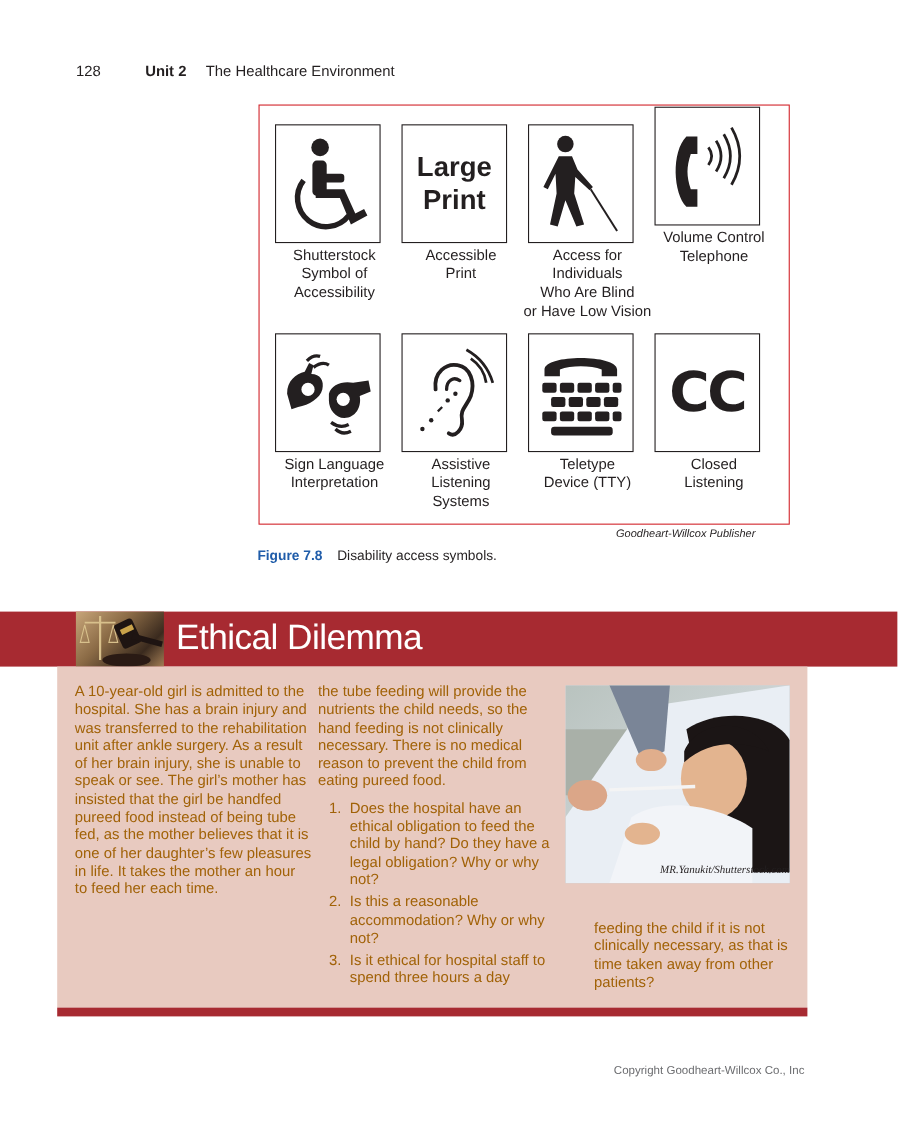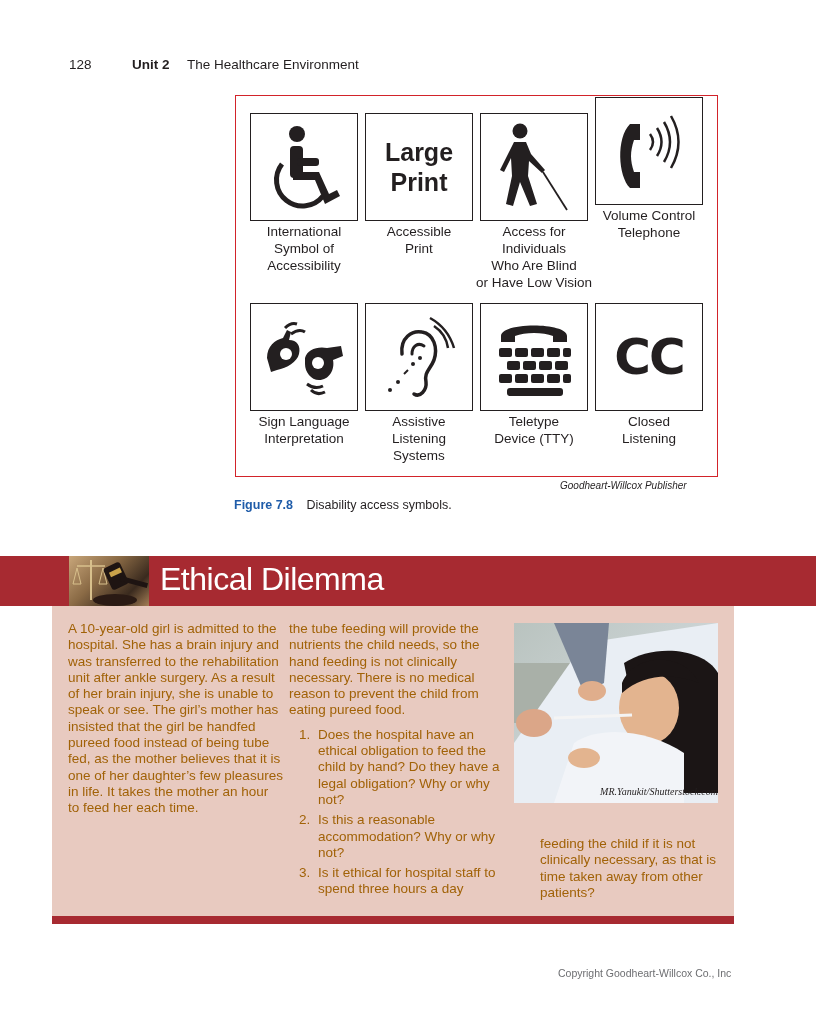--- a/index.html
+++ b/index.html
@@ -6,21 +6,21 @@
   html, body { width: 816px; height: 1023px; background: #ffffff; overflow: hidden; }
   body { position: relative; font-family: "Liberation Sans", sans-serif; color: #231f20; }
 
   .running-head { position: absolute; top: 57px; left: 69px; font-size: 13.5px; color: #231f20; }
   .running-head .page-num { position: absolute; left: 0; top: 0; }
   .running-head .unit { position: absolute; left: 63px; top: 0; font-weight: bold; white-space: nowrap; }
   .running-head .chapter-title { position: absolute; left: 118px; top: 0; white-space: nowrap; }
 
   .figure-box { position: absolute; left: 235px; top: 95px; width: 483px; height: 382px; border: 1.5px solid #d2232a; }
   .symbol { position: absolute; width: 108px; }
-  .symbol .tile { width: 108px; height: 108px; border: 1.5px solid #231f20; background: #fff; display: flex; align-items: center; justify-content: center; }
+  .symbol .tile { width: 96px; height: 108px; border: 1.5px solid #231f20; background: #fff; display: flex; align-items: center; justify-content: center; }
   .symbol .caption { text-align: center; font-size: 13.5px; line-height: 17px; margin-top: 2px; white-space: nowrap; margin-left: -20px; margin-right: -20px; }
   .large-print { font-weight: bold; font-size: 25px; line-height: 30px; text-align: center; }
   .cc-text { font-family: "DejaVu Sans", sans-serif; font-weight: bold; font-size: 50px; letter-spacing: -2px; line-height: 1; }
 
   .credit-fig { position: absolute; left: 560px; top: 480px; width: 158px; text-align: left; font-size: 10px; font-style: italic; }
   .fig-caption { position: absolute; left: 234px; top: 498px; font-size: 12.5px; white-space: nowrap; }
   .fig-caption .fig-label { color: #1f5ca9; font-weight: bold; margin-right: 10px; }
 
   .ed-banner { position: absolute; left: 0; top: 556px; width: 816px; height: 50px; background: #a72a31; }
   .ed-thumb { position: absolute; left: 69px; top: 556px; width: 80px; height: 50px; background: linear-gradient(135deg,#c8a67a 0%,#8a6a45 40%,#3a2a1e 75%,#a37e55 100%); overflow: hidden; }
@@ -59,21 +59,21 @@
     <div class="tile">
       <svg width="94" height="94" viewBox="0 0 94 94">
         <circle cx="40" cy="14" r="8" fill="#231f20"></circle>
         <rect x="33" y="26" width="13" height="32" rx="4" fill="#231f20"></rect>
         <rect x="40" y="38" width="22" height="8" rx="3" fill="#231f20"></rect>
         <path d="M36 52 L62 52 L72 74 L80 70 L83 76 L68 84 L58 60 L36 60 Z" fill="#231f20"></path>
         <path d="M25 44 A26 26 0 1 0 66 76" fill="none" stroke="#231f20" stroke-width="5"></path>
       </svg>
     </div>
     <div class="caption">
-      <div>International</div>
+      <div>Shutterstock</div>
       <div>Symbol of</div>
       <div>Accessibility</div>
     </div>
   </div>
 
   <div class="symbol" style="left:129px; top:17px;">
     <div class="tile">
       <div class="large-print">
         <div>Large</div>
         <div>Print</div>

